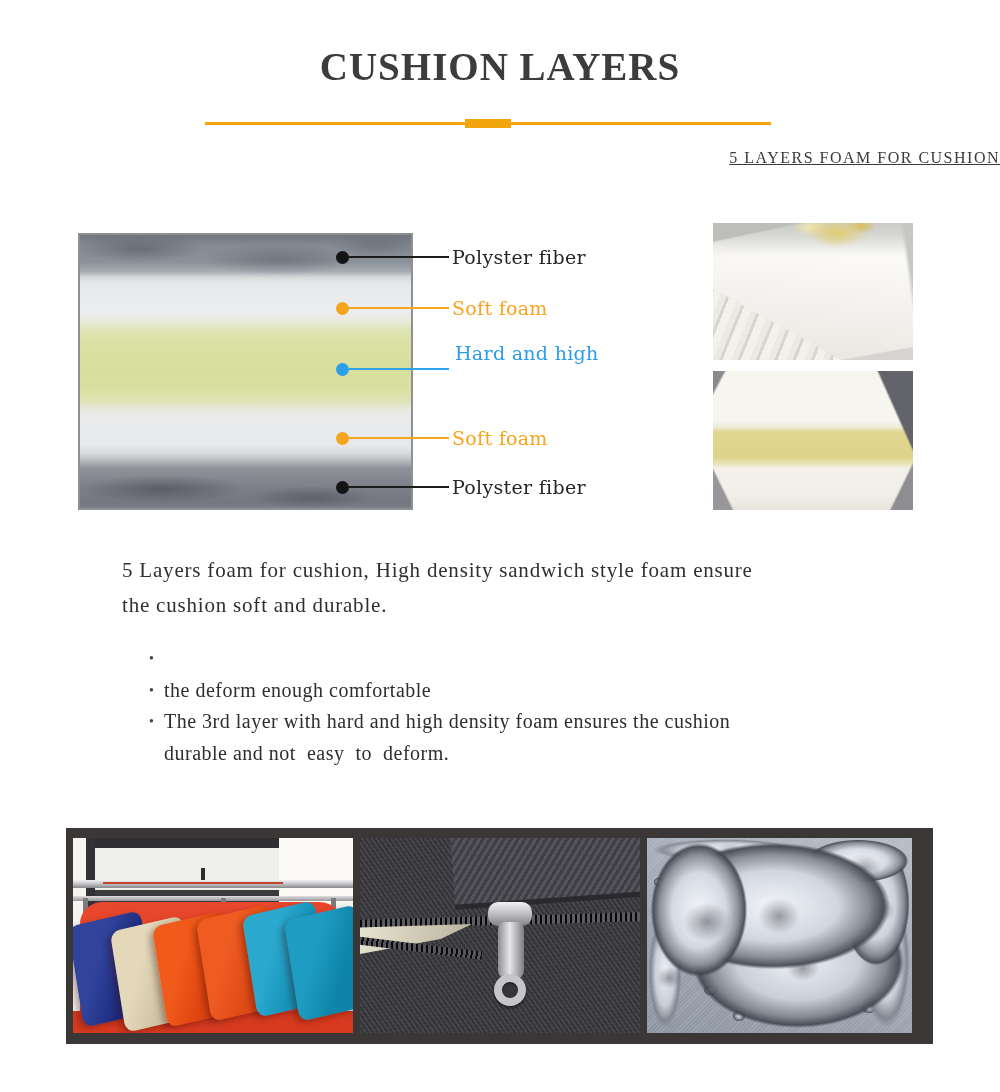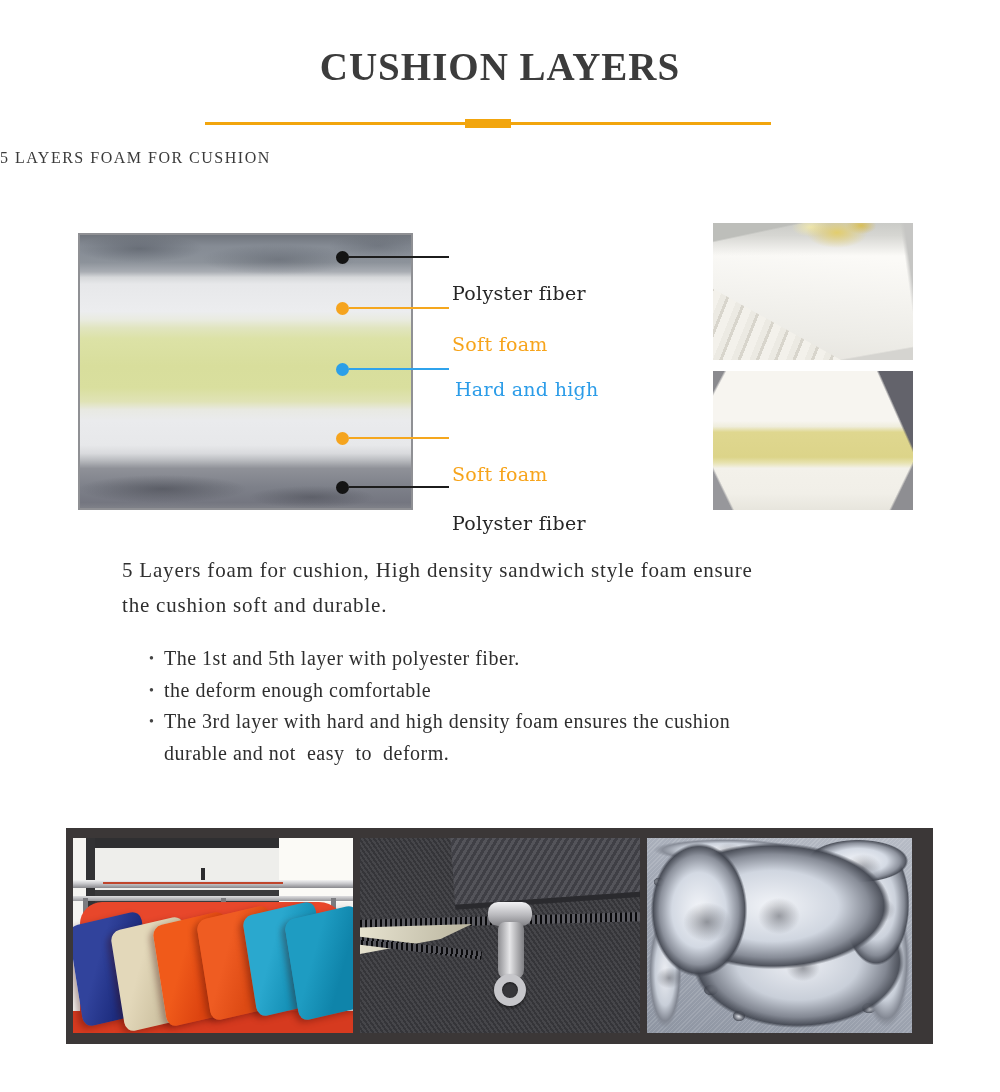--- a/index.html
+++ b/index.html
@@ -7,22 +7,22 @@
   body { font-family:"Liberation Serif", serif; }
   .page { position:relative; width:1000px; height:1092px; background:#fff; overflow:hidden; margin:0 auto; }
 
   
   .title { position:absolute; top:44px; left:0; width:100%; text-align:center;
            font-size:39px; font-weight:700; letter-spacing:1px; color:#3c3c3c; }
   .divider { position:absolute; left:205px; top:122px; width:566px; height:3px; }
   .divider-line { position:absolute; left:0; top:0; width:100%; height:3px; }
   .divider-accent { position:absolute; left:50%; top:-3px; transform:translateX(-50%);
                     width:46px; height:9px; }
-  .subtitle { position:absolute; top:149px; left:0; width:100%; text-align:left;
-              font-size:16px; letter-spacing:1.5px; color:#3a3a3a; }
+  .subtitle { position:absolute; top:149px; left:0; width:100%; text-align:right;
+              font-size:16px; letter-spacing:1.5px; color:#3a3a3a;text-decoration:underline; }
 
   
   .foam-photo { position:absolute; left:78px; top:233px; width:335px; height:277px;
     border:2px solid #8f9094;
     background:
       radial-gradient(90px 20px at 18% 5%, rgba(55,60,70,.38), transparent 70%),
       radial-gradient(110px 22px at 60% 9%, rgba(55,60,70,.30), transparent 70%),
       radial-gradient(70px 16px at 90% 4%, rgba(55,60,70,.25), transparent 70%),
       radial-gradient(120px 20px at 25% 93%, rgba(30,32,40,.35), transparent 70%),
       radial-gradient(90px 16px at 70% 96%, rgba(30,32,40,.28), transparent 70%),
@@ -31,21 +31,21 @@
         #e7e8ea 18%, #ecedef 28%, #e9ebe0 31%, #e1e5c0 34%,
         #dce2a6 38%, #d8de9c 48%, #d9df9e 56%, #e0e3b6 61%,
         #e8e9e2 64%, #eaebed 68%, #e7e8ea 77%, #d9dadd 80%,
         #babcc0 82.5%, #8f9198 85.5%, #7e818a 92%, #747680 98%, #7e8088 100%);
   }
 
   
   .lbl-dot  { position:absolute; width:13px; height:13px; border-radius:50%; }
   .lbl-line { position:absolute; height:2px; }
   .lbl-text { position:absolute; font-family:"DejaVu Serif", serif; font-size:19px;
-              letter-spacing:.3px; line-height:30px; white-space:nowrap;margin-top:36px; }
+              letter-spacing:.3px; line-height:30px; white-space:nowrap; }
   .lbl-text.double { line-height:32px; }
 
   
   .side-top { position:absolute; left:713px; top:223px; width:200px; height:137px;
     background:
       linear-gradient(168deg, #bdbeba 0 10%, rgba(0,0,0,0) 11%),
       radial-gradient(44px 22px at 62% 7%, #e2cd6e, transparent 70%),
       radial-gradient(28px 14px at 49% 3%, #efe7af, transparent 70%),
       radial-gradient(22px 12px at 74% 2%, #d8bd55, transparent 70%),
       linear-gradient(262deg, #c6c6c4 0 4%, rgba(0,0,0,0) 6%),
@@ -208,23 +208,20 @@
   <div class="side-top"></div>
   <div class="side-bottom"></div>
 
   <div class="intro" id="intro" style="color: rgb(47, 47, 47);">
       <div>5 Layers foam for cushion, High density sandwich style foam ensure</div>
       <div>the cushion soft and durable.</div>
     </div>
   <div class="bullets" id="bullets">
       <div class="bullet">
         <span class="bdot">•</span>
-        <div class="blines">
-          <div>The 1st and 5th layer with polyester fiber.</div>
-        </div>
       </div>
       <div class="bullet">
         <span class="bdot">•</span>
         <div class="blines">
           <div>the deform enough comfortable</div>
         </div>
       </div>
       <div class="bullet">
         <span class="bdot">•</span>
         <div class="blines">

